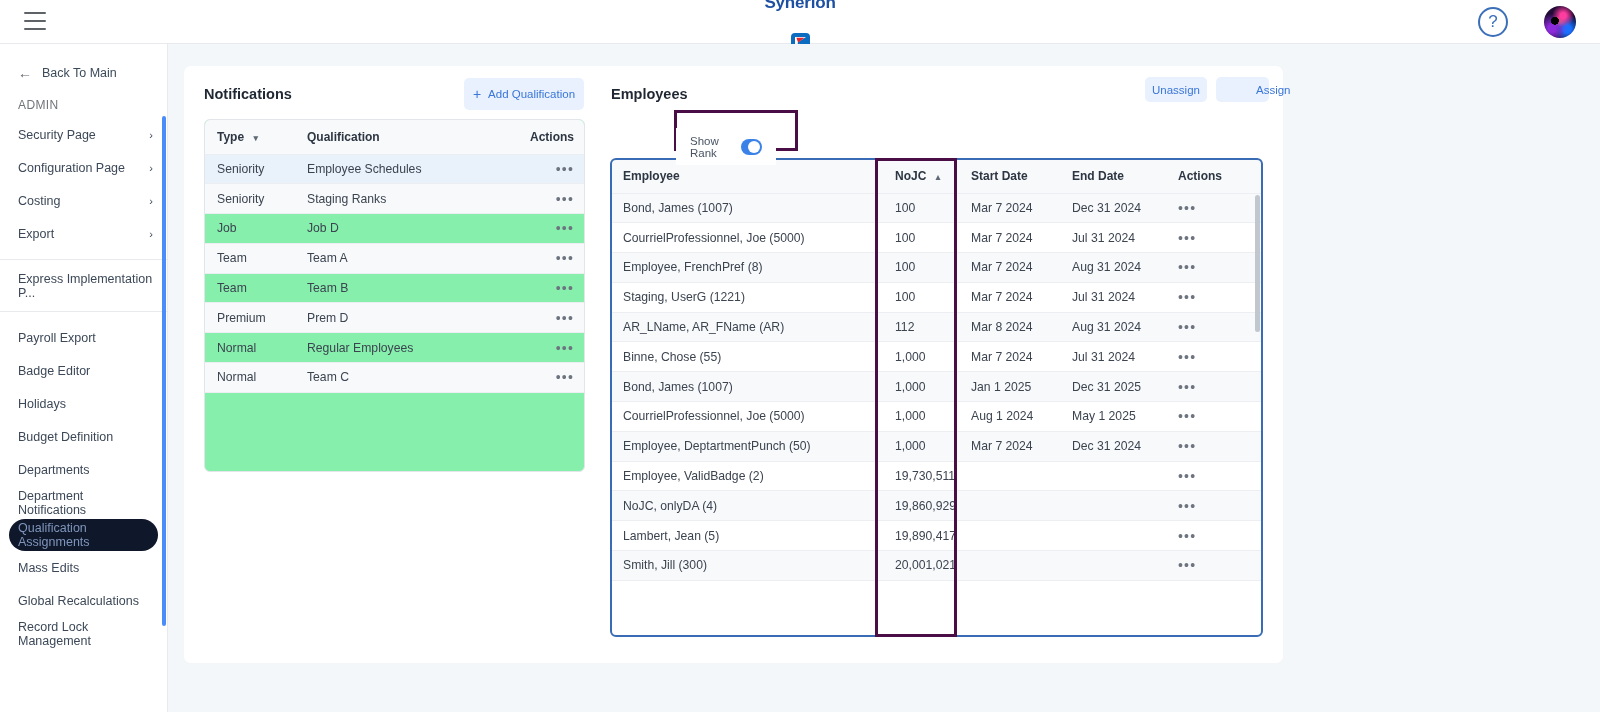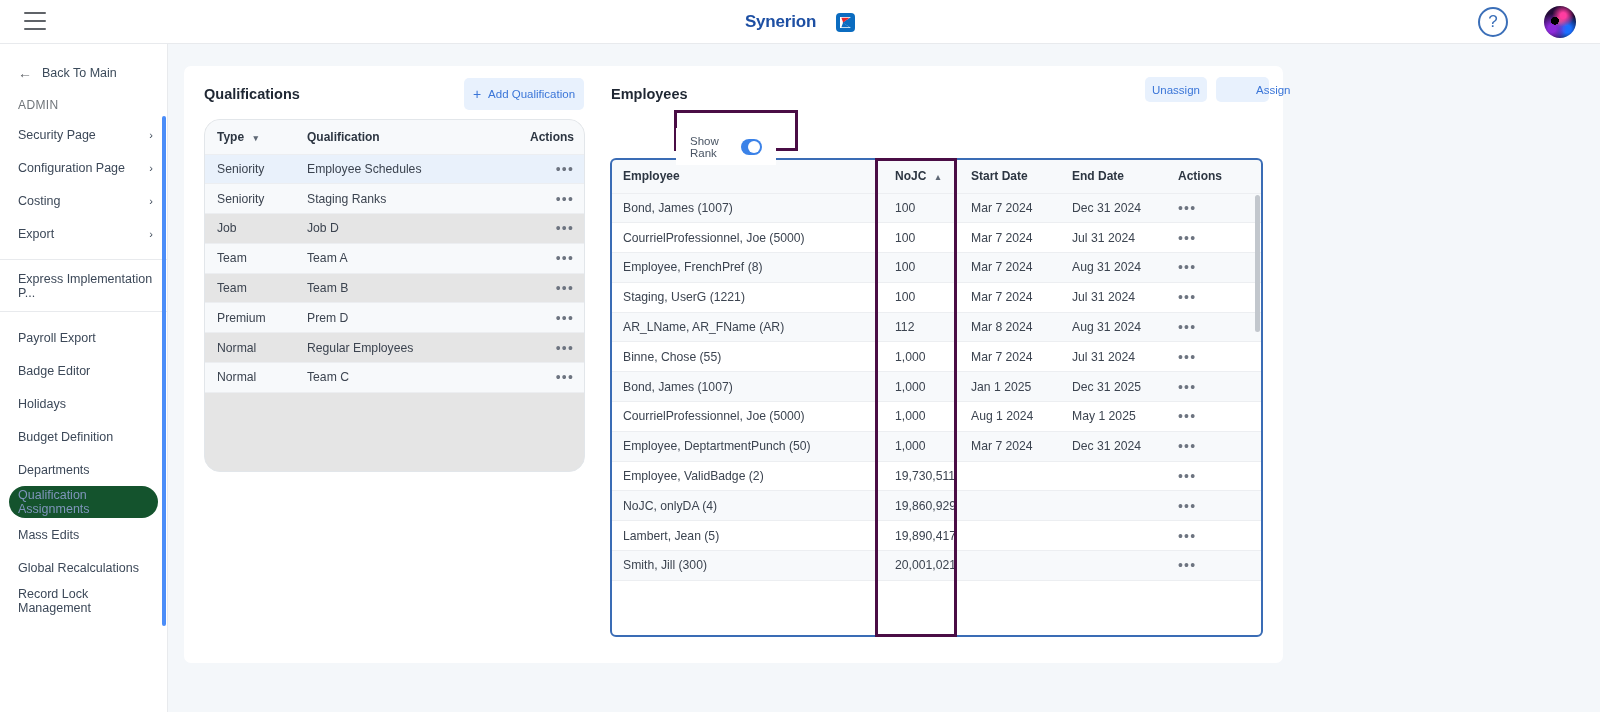--- a/index.html
+++ b/index.html
@@ -14,21 +14,21 @@
   .topbar {
     position: absolute; left: 0; top: 0; width: 1600px; height: 44px;
     background: #ffffff; border-bottom: 1px solid #e8eaed;
     display: flex; align-items: center;
   }
   .hamburger { position: absolute; left: 24px; top: 12px; width: 22px; height: 18px;
     display: flex; flex-direction: column; justify-content: space-between; cursor: pointer; }
   .hamburger span { display: block; height: 2px; background: #5f6368; border-radius: 1px; }
 
   .brand { position: absolute; left: 0; top: 0; width: 1600px; height: 44px;
-    display: flex; align-items: center; justify-content: center; gap: 20px; }
+    display: flex; align-items: center; justify-content: center; gap: 20px; flex-direction: column; }
   .brand-text { font-size: 17px; font-weight: 700; color: #1d4fa3; letter-spacing: -0.2px; }
   .brand-mark { width: 19px; height: 19px; position: relative; display:inline-block; }
 
   .help-btn { position: absolute; right: 92px; top: 7px; width: 30px; height: 30px;
     border: 2px solid #3b6fb8; border-radius: 50%; display: flex; align-items: center;
     justify-content: center; color: #3b6fb8; font-size: 17px; font-weight: 400; cursor: pointer; }
   .avatar { position: absolute; right: 24px; top: 6px; width: 32px; height: 32px;
     border-radius: 50%; overflow: hidden; background:
       radial-gradient(circle at 34% 46%, #000 0 14%, rgba(0,0,0,0) 15%),
       radial-gradient(circle at 60% 30%, #ff3ca0 0 10%, rgba(255,60,160,0) 38%),
@@ -42,21 +42,21 @@
   .sidebar { position: absolute; left: 0; top: 44px; width: 168px; height: 668px;
     background: #ffffff; border-right: 1px solid #e8eaed; overflow: hidden; }
   .back-row { display: flex; align-items: center; gap: 10px; padding: 22px 0 0 18px;
     color: #3b4a5a; font-size: 12.5px; cursor: pointer; }
   .back-arrow { font-size: 14px; color: #5f6368; line-height: 1; }
   .sect-label { padding: 18px 0 6px 18px; font-size: 12px; color: #70757a; letter-spacing: .4px; }
   .nav-item { display: flex; align-items: center; justify-content: space-between;
     height: 33px; padding: 0 14px 0 18px; font-size: 12.5px; color: #3c4858; cursor: pointer; }
   .nav-item .chev { color: #3c4858; font-size: 11px; }
   .nav-divider { height: 1px; background: #e8eaed; margin: 9px 0; }
-  .nav-item.active { background: #14532d; color: #7f95bb; border-radius: 18px;
+  .nav-item.active { background: #0f172a; color: #7f95bb; border-radius: 18px;
     margin: 0 9px; padding-left: 9px; height: 32px; }
   .sb-scroll { position: absolute; right: 1px; top: 72px; width: 4px; height: 510px;
     background: #4b8df8; border-radius: 2px; }
 
   
   .page { position: absolute; left: 168px; top: 44px; width: 1432px; height: 668px;
     background: #f4f7fa; }
   .card { position: absolute; left: 16px; top: 22px; width: 1099px; height: 597px;
     background: #ffffff; border-radius: 7px; }
 
@@ -74,21 +74,21 @@
   
   table { border-collapse: collapse; width: 100%; table-layout: fixed; }
   th { font-size: 12px; font-weight: 700; color: #2d3642; text-align: left;
        background: #f7f9fb; height: 34px; padding: 0 12px; white-space: nowrap; }
   td { font-size: 12.2px; color: #3c4450; height: 29.8px; padding: 0 12px;
        white-space: nowrap; overflow: hidden; }
   .dots { color: #6d7480; font-size: 14px; letter-spacing: 1.2px; cursor: pointer; }
 
   
   .qual-wrap { position: absolute; left: 20px; top: 53px; width: 381px; height: 353px;
-    border: 1px solid #e2e6ea; border-radius: 16px; overflow: hidden; background: #e5e5e5; }
+    border: 1px solid #e2e6ea; border-radius: 6px; overflow: hidden; background: #86efac; }
   .qual-wrap tr.alt td { background: #f7f9fb; }
   .qual-wrap tr.sel td { background: #e9f1fb; }
   .qual-wrap td, .qual-wrap th { border-bottom: 1px solid #eceef1; }
   .sort-caret { display: inline-block; margin-left: 6px; color: #5f6875; font-size: 9px; }
 
   
   .emp-wrap { position: absolute; left: 427px; top: 93px; width: 651px; height: 476px;
     background: #fff; overflow: hidden; }
   .emp-wrap td, .emp-wrap th { border-bottom: 1px solid #eceef1; }
   .emp-wrap tr.alt td { background: #f7f9fb; }
@@ -180,41 +180,44 @@
     </div>
   <div class="nav-item">
     <span>Holidays</span>
     </div>
   <div class="nav-item">
     <span>Budget Definition</span>
     </div>
   <div class="nav-item">
     <span>Departments</span>
     </div>
+  <div class="nav-item">
+    <span>Department Notifications</span>
+    </div>
   <div class="nav-item active">
     <span>Qualification Assignments</span>
     </div>
   <div class="nav-item">
     <span>Mass Edits</span>
     </div>
   <div class="nav-item">
     <span>Global Recalculations</span>
     </div>
   <div class="nav-item">
     <span>Record Lock Management</span>
     </div>
 
   <div class="sb-scroll"></div>
 </div>
 
 <div class="page">
   <div class="card">
 
     <div class="panel-head" style="left:20px; top:12px; height:32px;">
-      <span class="panel-title">Qualifications</span>
+      <span class="panel-title">Notifications</span>
     </div>
     <button class="btn-soft add-qual">
       <span class="plus">+</span>
       <span>Add Qualification</span>
     </button>
 
     <div class="qual-wrap">
       <table>
         <colgroup>
             <col style="width:90px">

